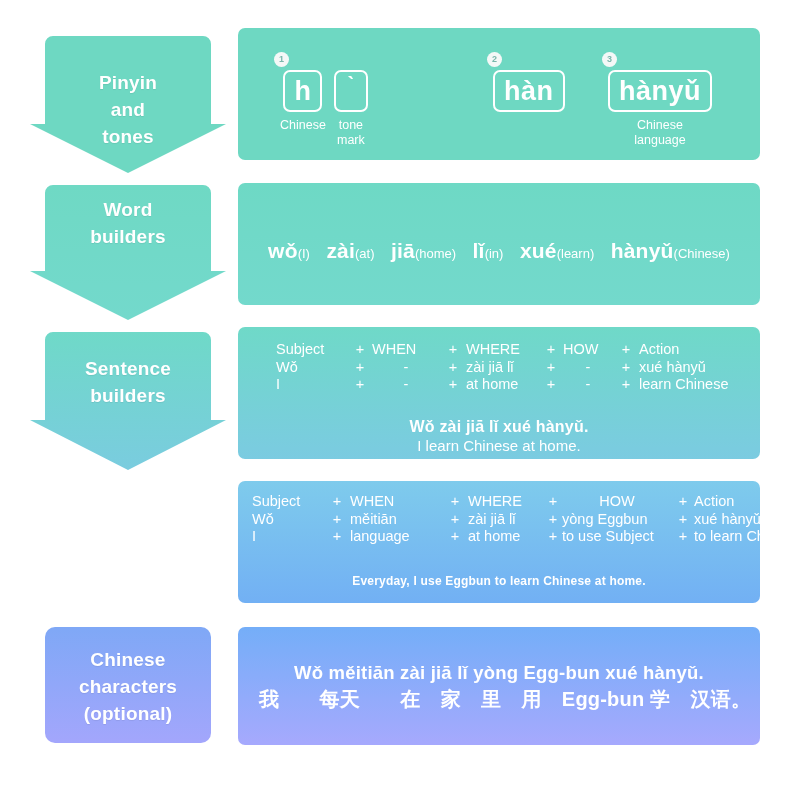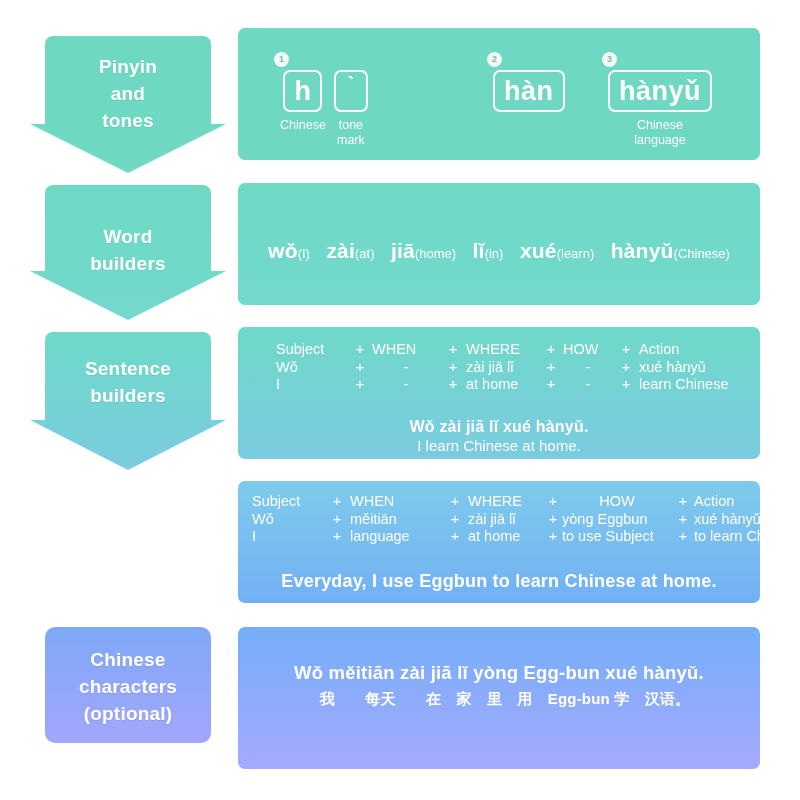--- a/index.html
+++ b/index.html
@@ -117,38 +117,38 @@
     left: 0; right: 0;
     text-align: center;
     line-height: 19px;
   }
   .summary .l1 { font-size: 16px; font-weight: bold; letter-spacing: .2px; margin-top: 8px; }
   .summary .l2 { font-size: 15px; font-weight: normal; }
 
   
   .cn-block { position: absolute; left: 0; right: 0; text-align: center; }
   .cn-block .py { font-size: 18.5px; font-weight: bold; letter-spacing: .2px; line-height: 26px; }
-  .cn-block .hz { font-size: 15px; font-weight: bold; letter-spacing: .2px; line-height: 26px; padding-left: 12px; }
+  .cn-block .hz { font-size: 20px; font-weight: bold; letter-spacing: .2px; line-height: 26px; padding-left: 12px; }
 </style>
 </head>
 <body>
 
 <div class="board">
 
   <div class="arrow" style="top:28px;height:150px;">
     <svg width="196" height="150" viewBox="0 0 196 150">
       <defs>
           <linearGradient id="ga1" x1="0" y1="0" x2="0" y2="1">
         <stop offset="0%" stop-color="#6ed8c2"></stop>
             <stop offset="100%" stop-color="#6ed8c2"></stop>
           </linearGradient>
         </defs>
       <path d="M23,8 h150 a8,8 0 0 1 8,8 v80 h15 L98,145 L0,96 h15 V16 a8,8 0 0 1 8,-8 z" fill="url(#ga1)"></path>
     </svg>
-    <div class="arrow-label" style="margin-top: 26px; white-space: pre-line;">Pinyin
+    <div class="arrow-label" style="margin-top: 42px; white-space: pre-line;">Pinyin
 and
 tones</div>
   </div>
 
   <div class="panel" style="top:28px;height:132px;background:#6ed8c2;">
     <div class="pinyin-row" style="left:42px;top:42px;">
       <div class="pin-group">
         <span class="badge">1</span>
         <div class="pin-cells">
           <div class="pin-cell">
@@ -192,21 +192,21 @@
   <div class="arrow" style="top:180px;height:145px;">
     <svg width="196" height="145" viewBox="0 0 196 145">
       <defs>
           <linearGradient id="ga2" x1="0" y1="0" x2="0" y2="1">
         <stop offset="0%" stop-color="#6fd9c4"></stop>
             <stop offset="100%" stop-color="#73d9cc"></stop>
           </linearGradient>
         </defs>
       <path d="M23,5 h150 a8,8 0 0 1 8,8 v78 h15 L98,140 L0,91 h15 V13 a8,8 0 0 1 8,-8 z" fill="url(#ga2)"></path>
     </svg>
-    <div class="arrow-label" style="margin-top: 44px; white-space: pre-line;">Word
+    <div class="arrow-label" style="margin-top: 17px; white-space: pre-line;">Word
 builders</div>
   </div>
 
   <div class="panel" style="top:183px;height:122px;background:linear-gradient(180deg,#6ed9c5,#73d9cc);">
     <div class="words">
       <span class="word"><span class="syl">wǒ</span><span class="glo">(I)</span></span>
       <span class="word"><span class="syl">zài</span><span class="glo">(at)</span></span>
       <span class="word"><span class="syl">jiā</span><span class="glo">(home)</span></span>
       <span class="word"><span class="syl">lǐ</span><span class="glo">(in)</span></span>
       <span class="word"><span class="syl">xué</span><span class="glo">(learn)</span></span>
@@ -301,39 +301,39 @@
         <span class="c" style="width:92px">language</span>
         <span class="c plus" style="width:26px">+</span>
         <span class="c" style="width:76px">at home</span>
         <span class="c plus" style="width:18px">+</span>
         <span class="c" style="width:110px">to use Subject</span>
         <span class="c plus" style="width:22px">+</span>
         <span class="c">to learn Chinese</span>
       </div>
     </div>
     <div class="summary" style="top:83px;">
-      <div class="l1" style="font-size:18px">Everyday, I use Eggbun to learn Chinese at home.</div>
+      <div class="l1" style="font-size:12px">Everyday, I use Eggbun to learn Chinese at home.</div>
     </div>
   </div>
 
   <div class="arrow" style="top:625px;height:120px;">
     <svg width="196" height="120" viewBox="0 0 196 120">
       <defs>
           <linearGradient id="ga5" x1="0" y1="0" x2="0" y2="1">
         <stop offset="0%" stop-color="#7fa8f6"></stop>
             <stop offset="100%" stop-color="#a3a6fc"></stop>
           </linearGradient>
         </defs>
       <rect x="15" y="2" width="166" height="116" rx="10" ry="10" fill="url(#ga5)"></rect>
     </svg>
     <div class="arrow-label" style="margin-top: 22px; white-space: pre-line;">Chinese
 characters
 (optional)</div>
   </div>
 
-  <div class="panel" style="top:627px;height:142px;background:linear-gradient(180deg,#74aef8,#a6a9fd);">
+  <div class="panel" style="top:627px;height:118px;background:linear-gradient(180deg,#74aef8,#a6a9fd);">
     <div class="cn-block" style="top:33px;">
       <div class="py">Wǒ měitiān zài jiā  lǐ  yòng Egg-bun xué hànyǔ.</div>
       <div class="hz">我　　每天　　在　家　里　用　Egg-bun 学　汉语。</div>
     </div>
   </div>
 
 </div>
 
 </body></html>

